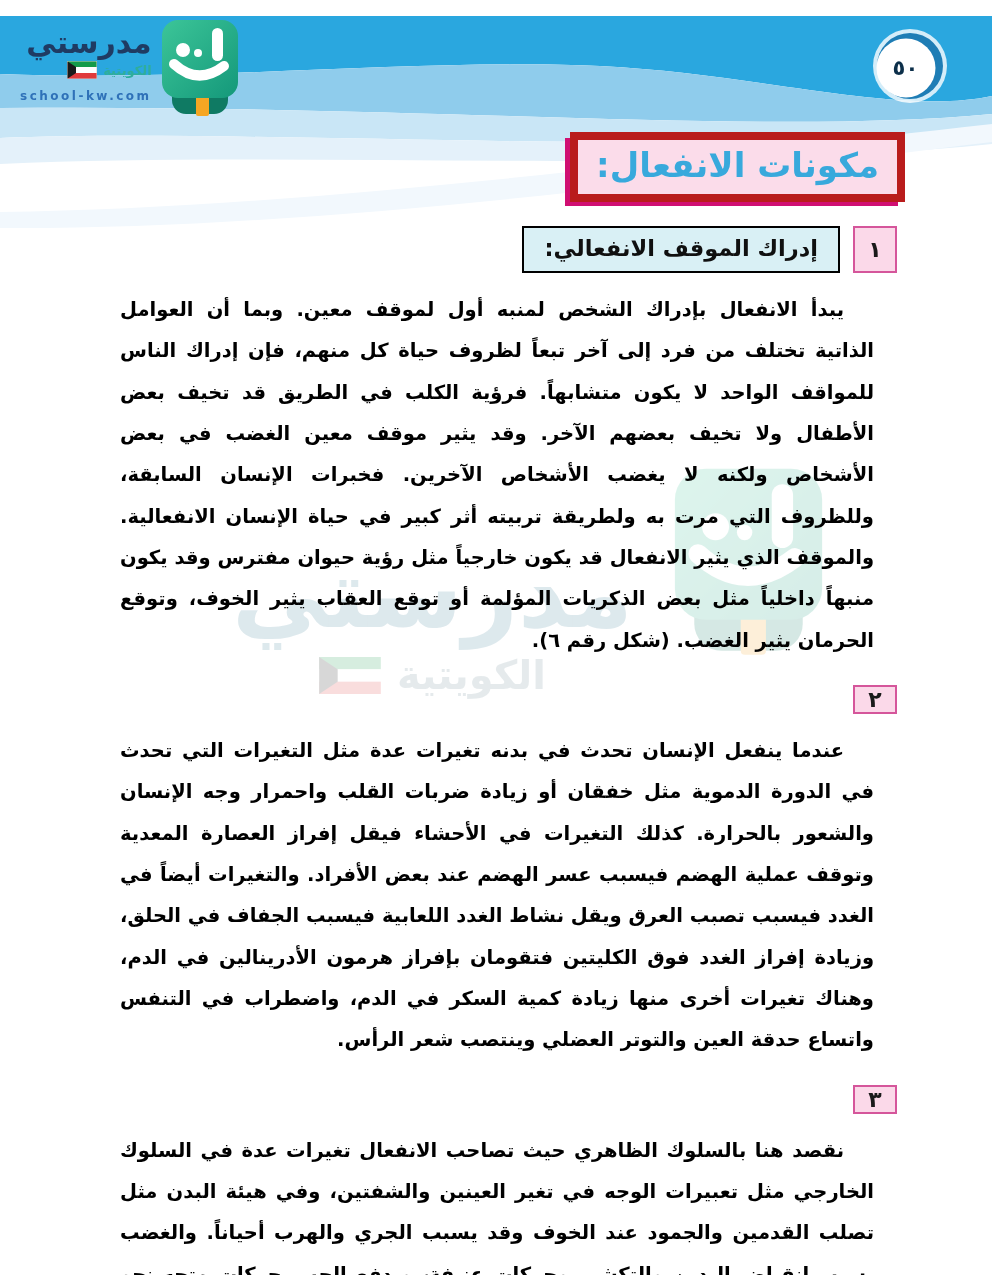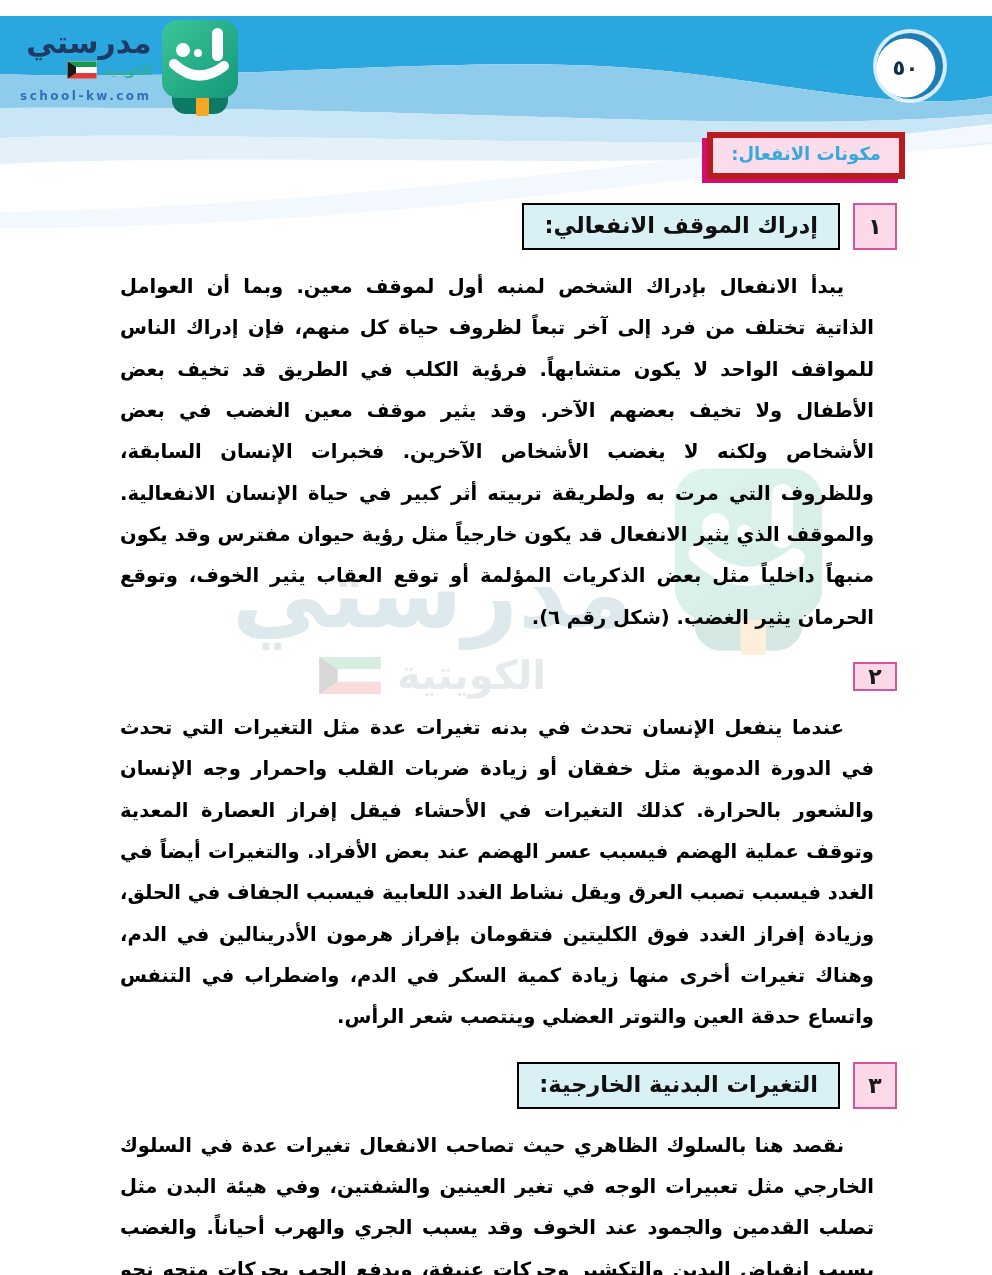--- a/index.html
+++ b/index.html
@@ -13,21 +13,21 @@
   .logo-title{font-size:30px;font-weight:bold;color:#1f3b63;line-height:1.1;}
   .logo-subrow{display:flex;direction:ltr;align-items:center;gap:6px;margin-top:2px;}
   .logo-subtitle{font-size:13px;font-weight:bold;color:#2fae9c;}
   .logo-caption{font-size:12px;letter-spacing:2.5px;color:#2f71b8;margin-top:10px;font-weight:bold;}
   
   .page-badge{position:absolute;top:12px;right:44px;width:76px;height:76px;z-index:3;}
   .page-badge .num{position:absolute;top:52%;left:44%;transform:translate(-50%,-50%);font-size:21px;font-weight:bold;color:#0c2f4a;}
   
   .content{position:relative;padding-top:116px;z-index:1;}
   .main-heading-wrap{margin-right:87px;}
-  .main-heading{display:inline-block;background:#fbdcea;border:6px solid #b91c1c;box-shadow:-6px 5px 0 -1px #d00f72;color:#38a9dc;font-size:18px;font-weight:bold;padding:5px 18px 9px;}
+  .main-heading{display:inline-block;background:#fbdcea;border:8px solid #b91c1c;box-shadow:-6px 5px 0 -1px #d00f72;color:#38a9dc;font-size:34px;font-weight:bold;padding:5px 18px 9px;}
   
   .intro{margin:26px 118px 0 0;font-size:19.5px;font-weight:bold;color:#0f0f0f;text-indent:14px;}
   
   .section-row{display:flex;gap:13px;margin:24px 95px 16px 0;align-items:stretch;}
   .num-badge{width:40px;display:flex;align-items:center;justify-content:center;background:#fbd9e9;border:2px solid #d5569b;font-size:22px;font-weight:bold;color:#1a1a1a;}
   .section-title{background:#d9f0f5;border:2px solid #000000;padding:7px 20px 10px;font-size:22.5px;font-weight:bold;color:#101010;}
   
   .body-text{margin:0 118px 0 120px;font-size:19.5px;font-weight:bold;color:#000000;line-height:2.12;text-align:justify;text-indent:30px;position:relative;z-index:1;}
   
   .watermark{position:absolute;top:452px;left:232px;display:flex;direction:ltr;align-items:flex-start;gap:38px;opacity:0.17;z-index:0;pointer-events:none;}
@@ -133,18 +133,17 @@
     </div>
     <p class="body-text">يبدأ الانفعال بإدراك الشخص لمنبه أول لموقف معين. وبما أن العوامل الذاتية تختلف من فرد إلى آخر تبعاً لظروف حياة كل منهم، فإن إدراك الناس للمواقف الواحد لا يكون متشابهاً. فرؤية الكلب في الطريق قد تخيف بعض الأطفال ولا تخيف بعضهم الآخر. وقد يثير موقف معين الغضب في بعض الأشخاص ولكنه لا يغضب الأشخاص الآخرين. فخبرات الإنسان السابقة، وللظروف التي مرت به ولطريقة تربيته أثر كبير في حياة الإنسان الانفعالية. والموقف الذي يثير الانفعال قد يكون خارجياً مثل رؤية حيوان مفترس وقد يكون منبهاً داخلياً مثل بعض الذكريات المؤلمة أو توقع العقاب يثير الخوف، وتوقع الحرمان يثير الغضب. (شكل رقم ٦).</p>
 
     <div class="section-row">
       <div class="num-badge">٢</div>
     </div>
     <p class="body-text">عندما ينفعل الإنسان تحدث في بدنه تغيرات عدة مثل التغيرات التي تحدث في الدورة الدموية مثل خفقان أو زيادة ضربات القلب واحمرار وجه الإنسان والشعور بالحرارة. كذلك التغيرات في الأحشاء فيقل إفراز العصارة المعدية وتوقف عملية الهضم فيسبب عسر الهضم عند بعض الأفراد. والتغيرات أيضاً في الغدد فيسبب تصبب العرق ويقل نشاط الغدد اللعابية فيسبب الجفاف في الحلق، وزيادة إفراز الغدد فوق الكليتين فتقومان بإفراز هرمون الأدرينالين في الدم، وهناك تغيرات أخرى منها زيادة كمية السكر في الدم، واضطراب في التنفس واتساع حدقة العين والتوتر العضلي وينتصب شعر الرأس.</p>
 
     <div class="section-row">
       <div class="num-badge">٣</div>
-      <div class="section-title">التغيرات البدنية الخارجية:</div>
     </div>
     <p class="body-text">نقصد هنا بالسلوك الظاهري حيث تصاحب الانفعال تغيرات عدة في السلوك الخارجي مثل تعبيرات الوجه في تغير العينين والشفتين، وفي هيئة البدن مثل تصلب القدمين والجمود عند الخوف وقد يسبب الجري والهرب أحياناً. والغضب يسبب انقباض اليدين والتكشير وحركات عنيفة، ويدفع الحب بحركات متجه نحو الشيء المحبوب. ويحدث الانفعال تغيراً واضحاً في نبرات الصوت وخاصة في حالة الخوف والغضب.</p>
 
   </div>
 </div>
 
 </body></html>

